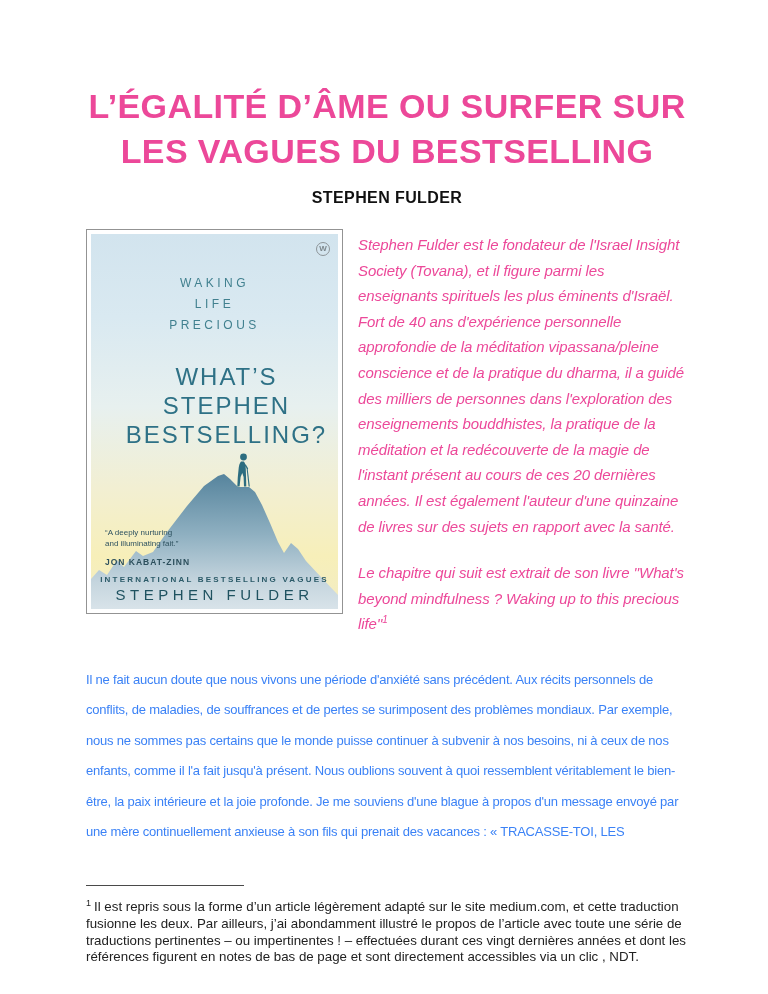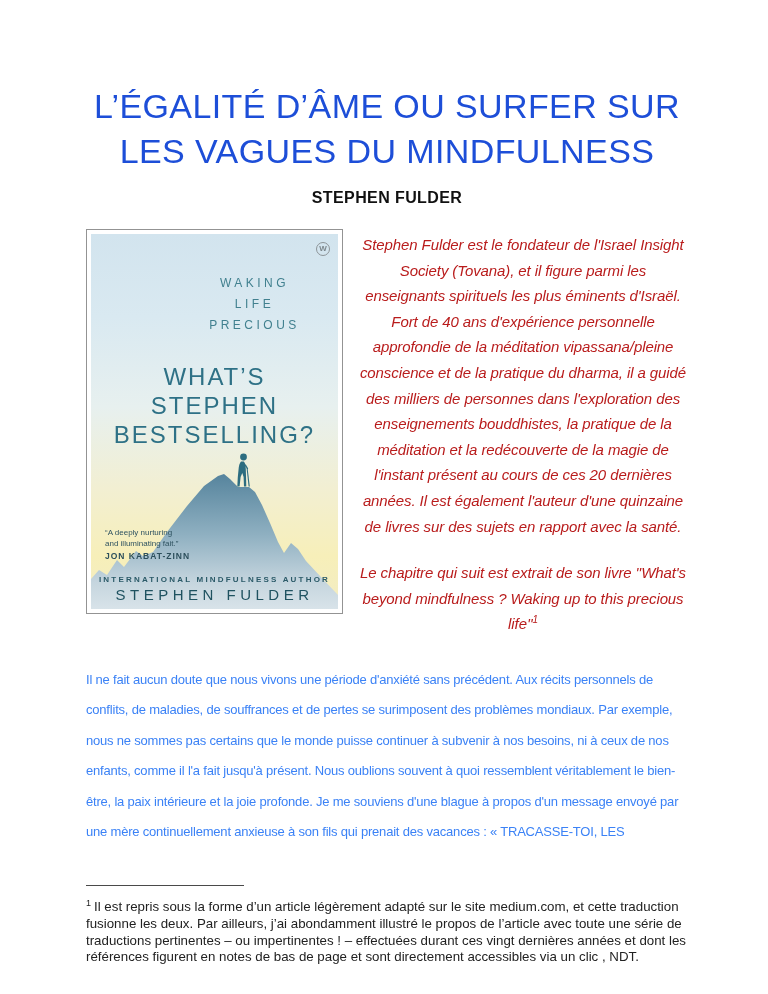--- a/index.html
+++ b/index.html
@@ -10,24 +10,24 @@
     font-family: "Liberation Sans", sans-serif;
     color: #1a1a1a;
     overflow: hidden;
   }
   .page { padding: 84px 80px 0 86px; width: 768px; }
 
   
   .doc-title {
     text-align: center;
     font-size: 34px;
-    font-weight: 400;
+    font-weight: 700;
     line-height: 45px;
     letter-spacing: 0.4px;
-    color: #1d4ed8;
+    color: #ec4899;
   }
   .byline {
     text-align: center;
     font-size: 16px;
     font-weight: 700;
     letter-spacing: 0.4px;
     margin-top: 15px;
     color: #111;
   }
 
@@ -54,41 +54,41 @@
     width: 14px; height: 14px;
     border: 1px solid #8d9498; border-radius: 50%;
     font-size: 8px; line-height: 12px; text-align: center;
     color: #7d878c; font-weight: 600;
   }
   .cover-tagline {
     position: absolute; top: 39px; left: 0; width: 100%;
     text-align: center;
     color: #41808f;
     font-size: 12px; font-weight: 500;
-    letter-spacing: 3.5px; line-height: 21px; margin-left: 40px;
+    letter-spacing: 3.5px; line-height: 21px;
   }
   .cover-title {
-    position: absolute; top: 128px; left: 0; width: 100%;
+    position: absolute; top: 128px; left: 12px; width: 100%;
     text-align: center;
     color: #2e7186;
     font-size: 24px; font-weight: 500;
     letter-spacing: 2px; line-height: 29px;
   }
   .mountain-svg {
     position: absolute; bottom: 0; left: 0;
     width: 100%; height: 160px; display: block;
   }
   .cover-quote {
     position: absolute; top: 293px; left: 14px; width: 100%;
     text-align: left;
     font-size: 8px; line-height: 11px;
     color: #2f5360;
   }
   .cover-quote-author {
-    font-size: 8.5px; letter-spacing: 1px; margin-top: 2px;
+    font-size: 8.5px; letter-spacing: 1px; margin-top: 8px;
     color: #2c4f5c; font-weight: 600;
   }
   .cover-author-tag {
     position: absolute; top: 341px; left: 0; width: 100%;
     text-align: center;
     font-size: 8px; letter-spacing: 2.2px;
     color: #2b5a68; font-weight: 600;
   }
   .cover-author-name {
     position: absolute; top: 352px; left: 0; width: 100%;
@@ -97,23 +97,22 @@
     color: #1f5260; font-weight: 500;
   }
 
   
   .bio {
     flex: 1;
     font-style: italic;
     font-size: 15px;
     line-height: 25.6px;
     letter-spacing: -0.1px;
-    color: #b91c1c;
+    color: #ec4899;
     padding-top: 3px;
-    text-align: center;
   }
   .bio p { margin: 0; }
   .bio p + p { margin-top: 21px; }
   sup.fn-ref { font-size: 10px; line-height: 0; }
 
   
   .body-text {
     margin-top: 28px;
     font-size: 13px;
     line-height: 30.5px;
@@ -137,21 +136,21 @@
   .fn-text sup { font-size: 9px; }
   .fn-body { margin-left: 3px; }
 </style>
 </head>
 <body>
 
 <div class="page">
 
   <div class="doc-title">
     <div>L’ÉGALITÉ D’ÂME OU SURFER SUR</div>
-    <div>LES VAGUES DU MINDFULNESS</div>
+    <div>LES VAGUES DU BESTSELLING</div>
   </div>
   <div class="byline">STEPHEN FULDER</div>
 
   <div class="media-row">
 
     <div class="cover">
       <div class="cover-inner">
 
         <div class="pub-logo">W</div>
 
@@ -189,21 +188,21 @@
             <path d="M156.6,19 L158.8,37.5 L157.6,37.5 L155.6,19.3 Z"></path>
           </g>
         </svg>
 
         <div class="cover-quote">
           <div>“A deeply nurturing</div>
           <div>and illuminating fait.”</div>
           <div class="cover-quote-author">JON KABAT-ZINN</div>
         </div>
 
-        <div class="cover-author-tag">INTERNATIONAL MINDFULNESS AUTHOR</div>
+        <div class="cover-author-tag">INTERNATIONAL BESTSELLING VAGUES</div>
         <div class="cover-author-name">STEPHEN FULDER</div>
       </div>
     </div>
 
     <div class="bio">
       <p>Stephen Fulder est le fondateur de l'Israel Insight Society (Tovana), et il figure parmi les enseignants spirituels les plus éminents d'Israël. Fort de 40 ans d'expérience personnelle approfondie de la méditation vipassana/pleine conscience et de la pratique du dharma, il a guidé des milliers de personnes dans l'exploration des enseignements bouddhistes, la pratique de la méditation et la redécouverte de la magie de l'instant présent au cours de ces 20 dernières années. Il est également l'auteur d'une quinzaine de livres sur des sujets en rapport avec la santé.</p>
       <p><span>Le chapitre qui suit est extrait de son livre ''What's beyond mindfulness ? Waking up to this precious life''</span><sup class="fn-ref">1</sup></p>
     </div>
   </div>
 

